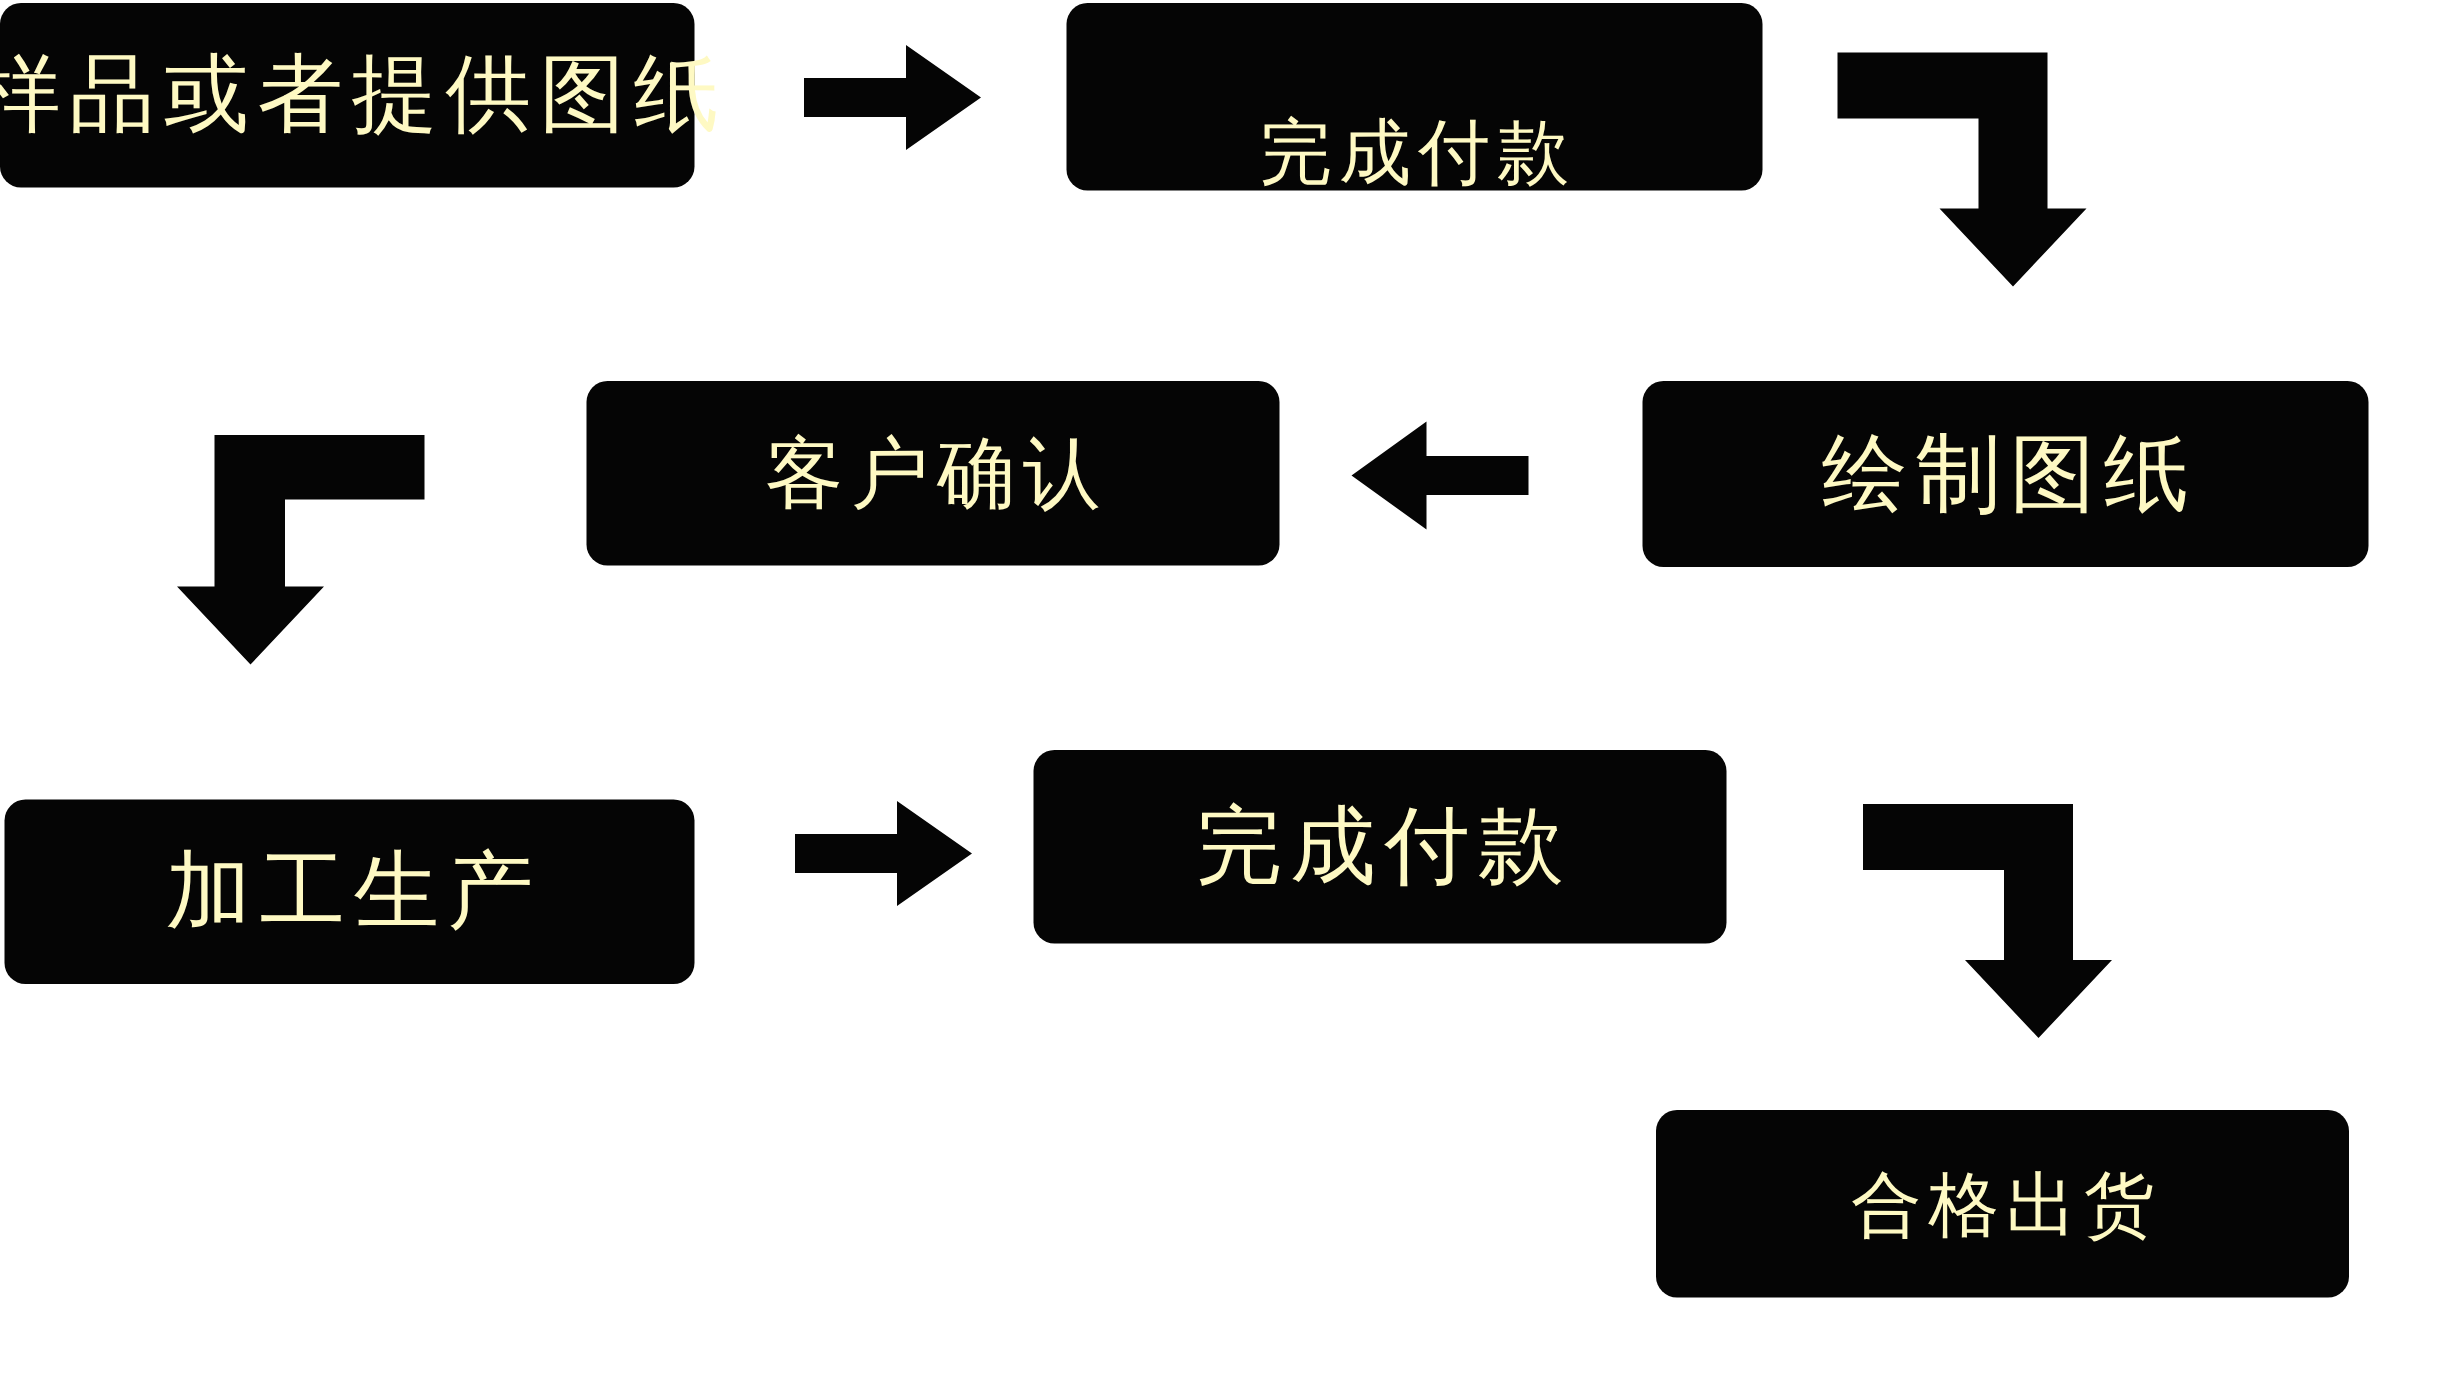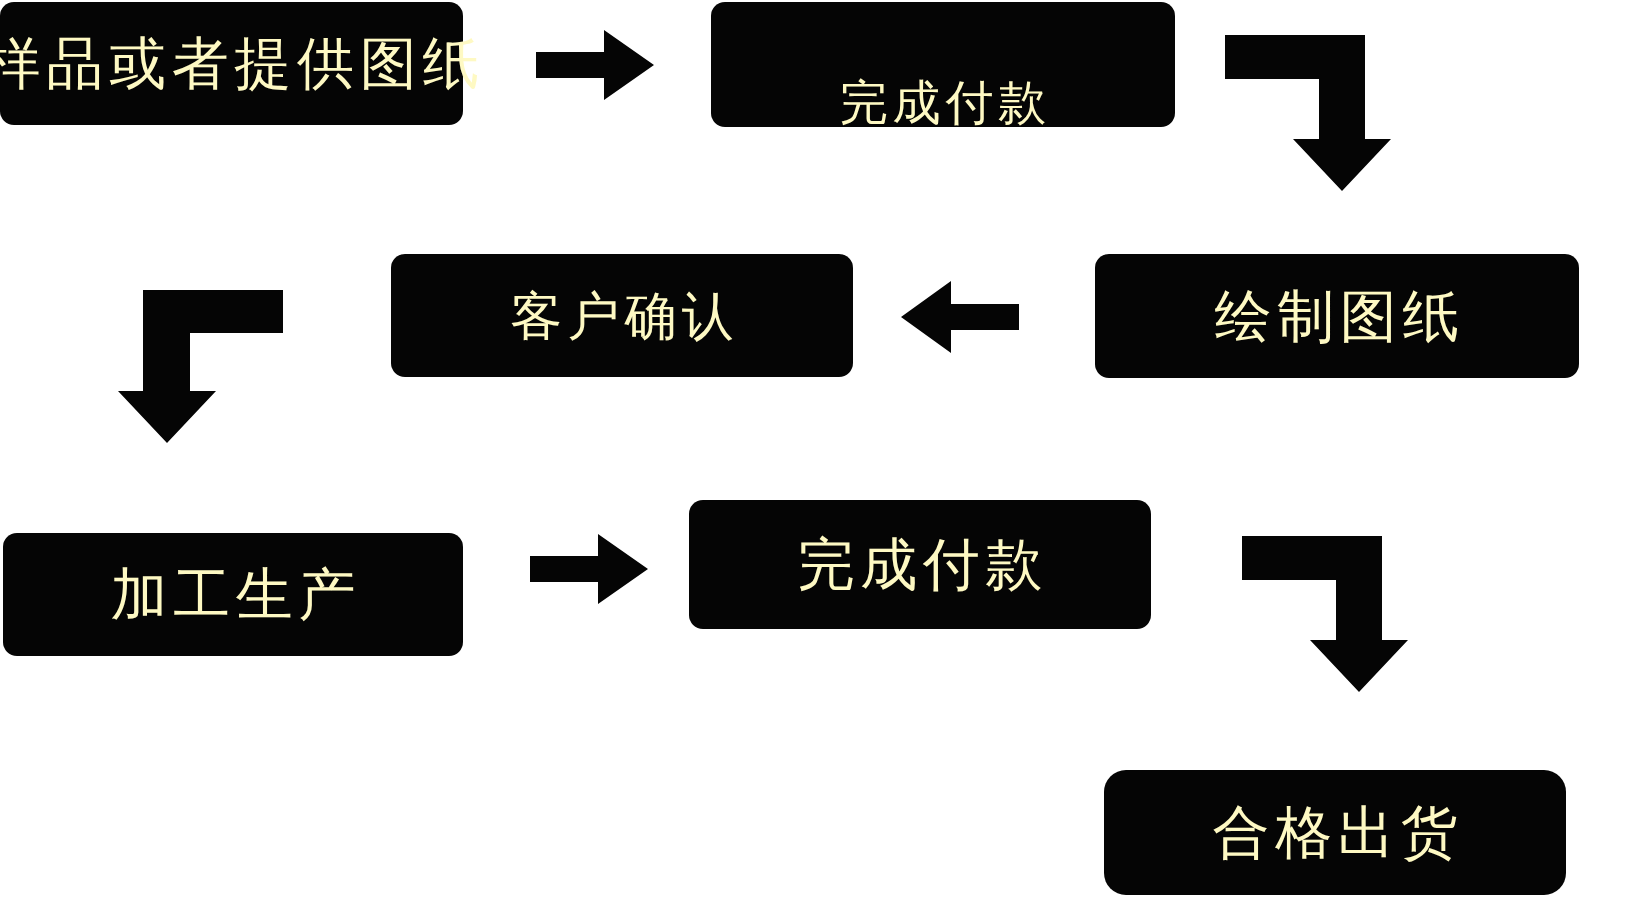--- a/index.html
+++ b/index.html
@@ -49,21 +49,21 @@
     fill: #050505;
   }
 
   
   #node-sample      { left: 0px;    top: 2px;   width: 463px; height: 123px; font-size: 57px; }
   #node-payment     { left: 711px;  top: 2px;   width: 464px; height: 125px; font-size: 48px; align-items: flex-end; }
   #node-drawing     { left: 1095px; top: 254px; width: 484px; height: 124px; font-size: 57px; }
   #node-confirm     { left: 391px;  top: 254px; width: 462px; height: 123px; font-size: 52px; }
   #node-production  { left: 3px;    top: 533px; width: 460px; height: 123px; font-size: 57px; }
   #node-inspection  { left: 689px;  top: 500px; width: 462px; height: 129px; font-size: 57px; }
-  #node-shipping    { left: 1104px; top: 770px; width: 462px; height: 125px; font-size: 57px; border-radius: 22px; }
+  #node-shipping    { left: 1104px; top: 740px; width: 462px; height: 125px; font-size: 47px; }
 
   
   #conn-sample-to-payment    { left: 536px;  top: 30px;  width: 118px; height: 70px; }
   #conn-payment-to-drawing   { left: 1225px; top: 35px;  width: 166px; height: 156px; }
   #conn-drawing-to-confirm   { left: 901px;  top: 281px; width: 118px; height: 72px; }
   #conn-confirm-to-prod      { left: 118px;  top: 290px; width: 165px; height: 153px; }
   #conn-prod-to-inspect      { left: 530px;  top: 534px; width: 118px; height: 70px; }
   #conn-inspect-to-ship      { left: 1242px; top: 536px; width: 166px; height: 156px; }
 </style>
 </head>

